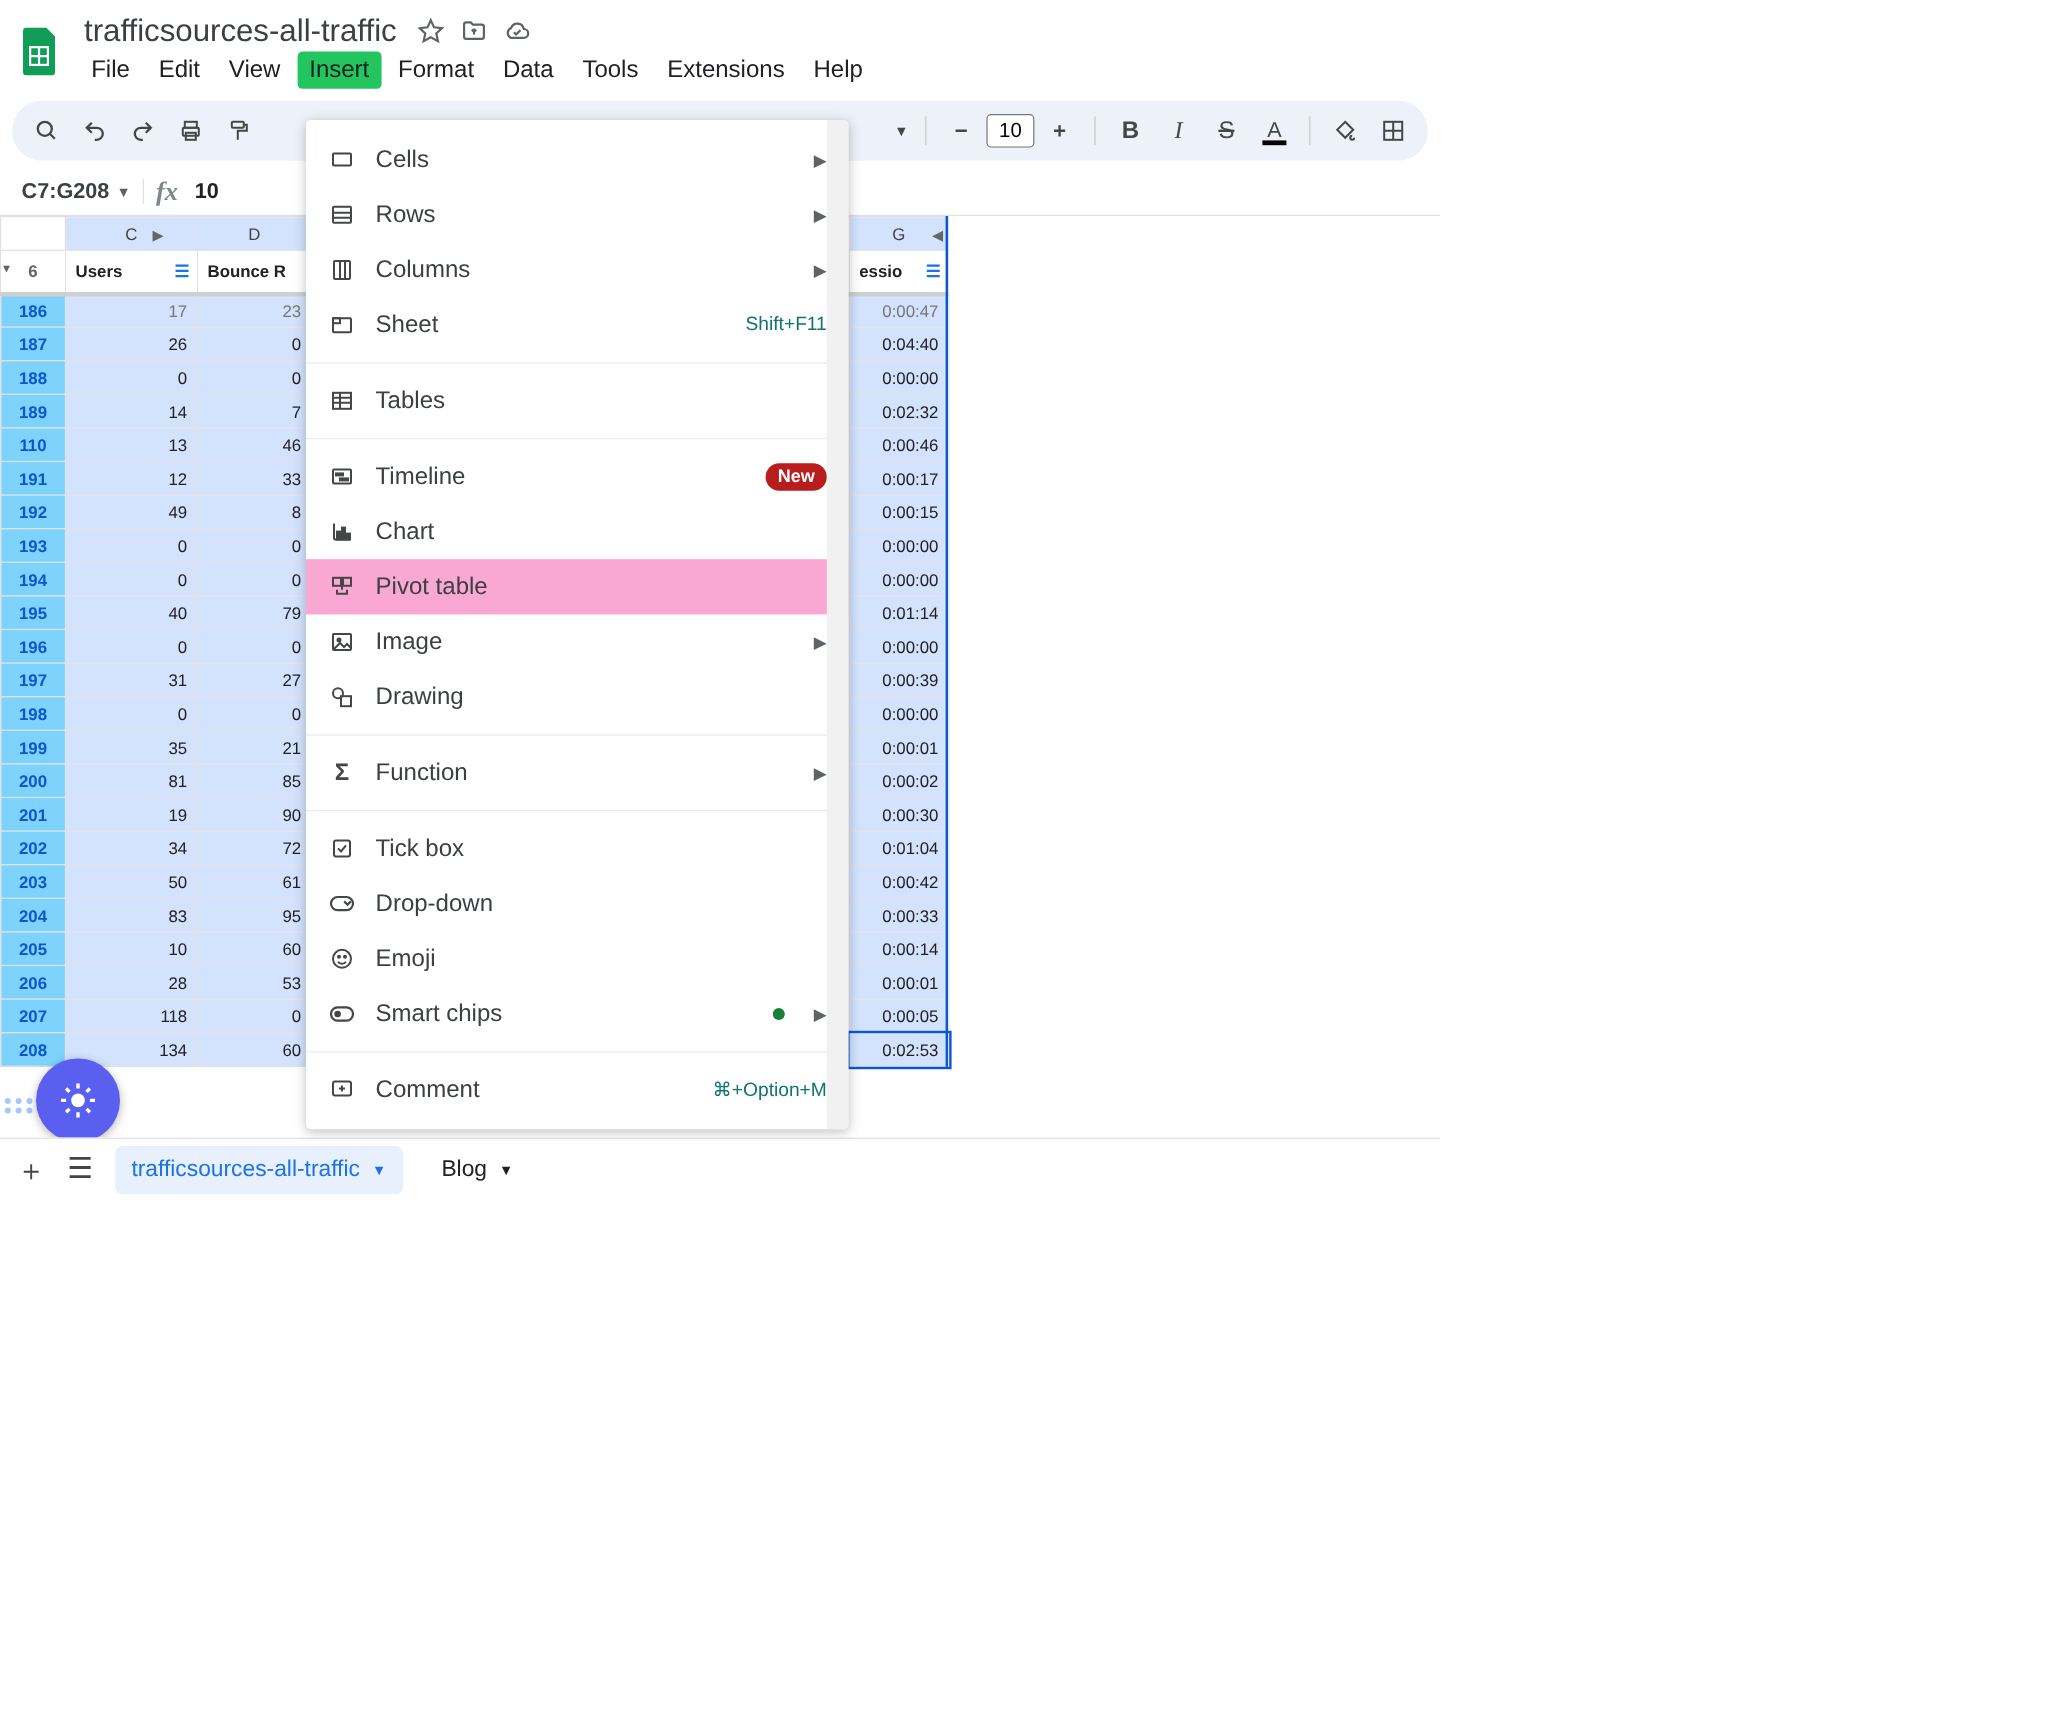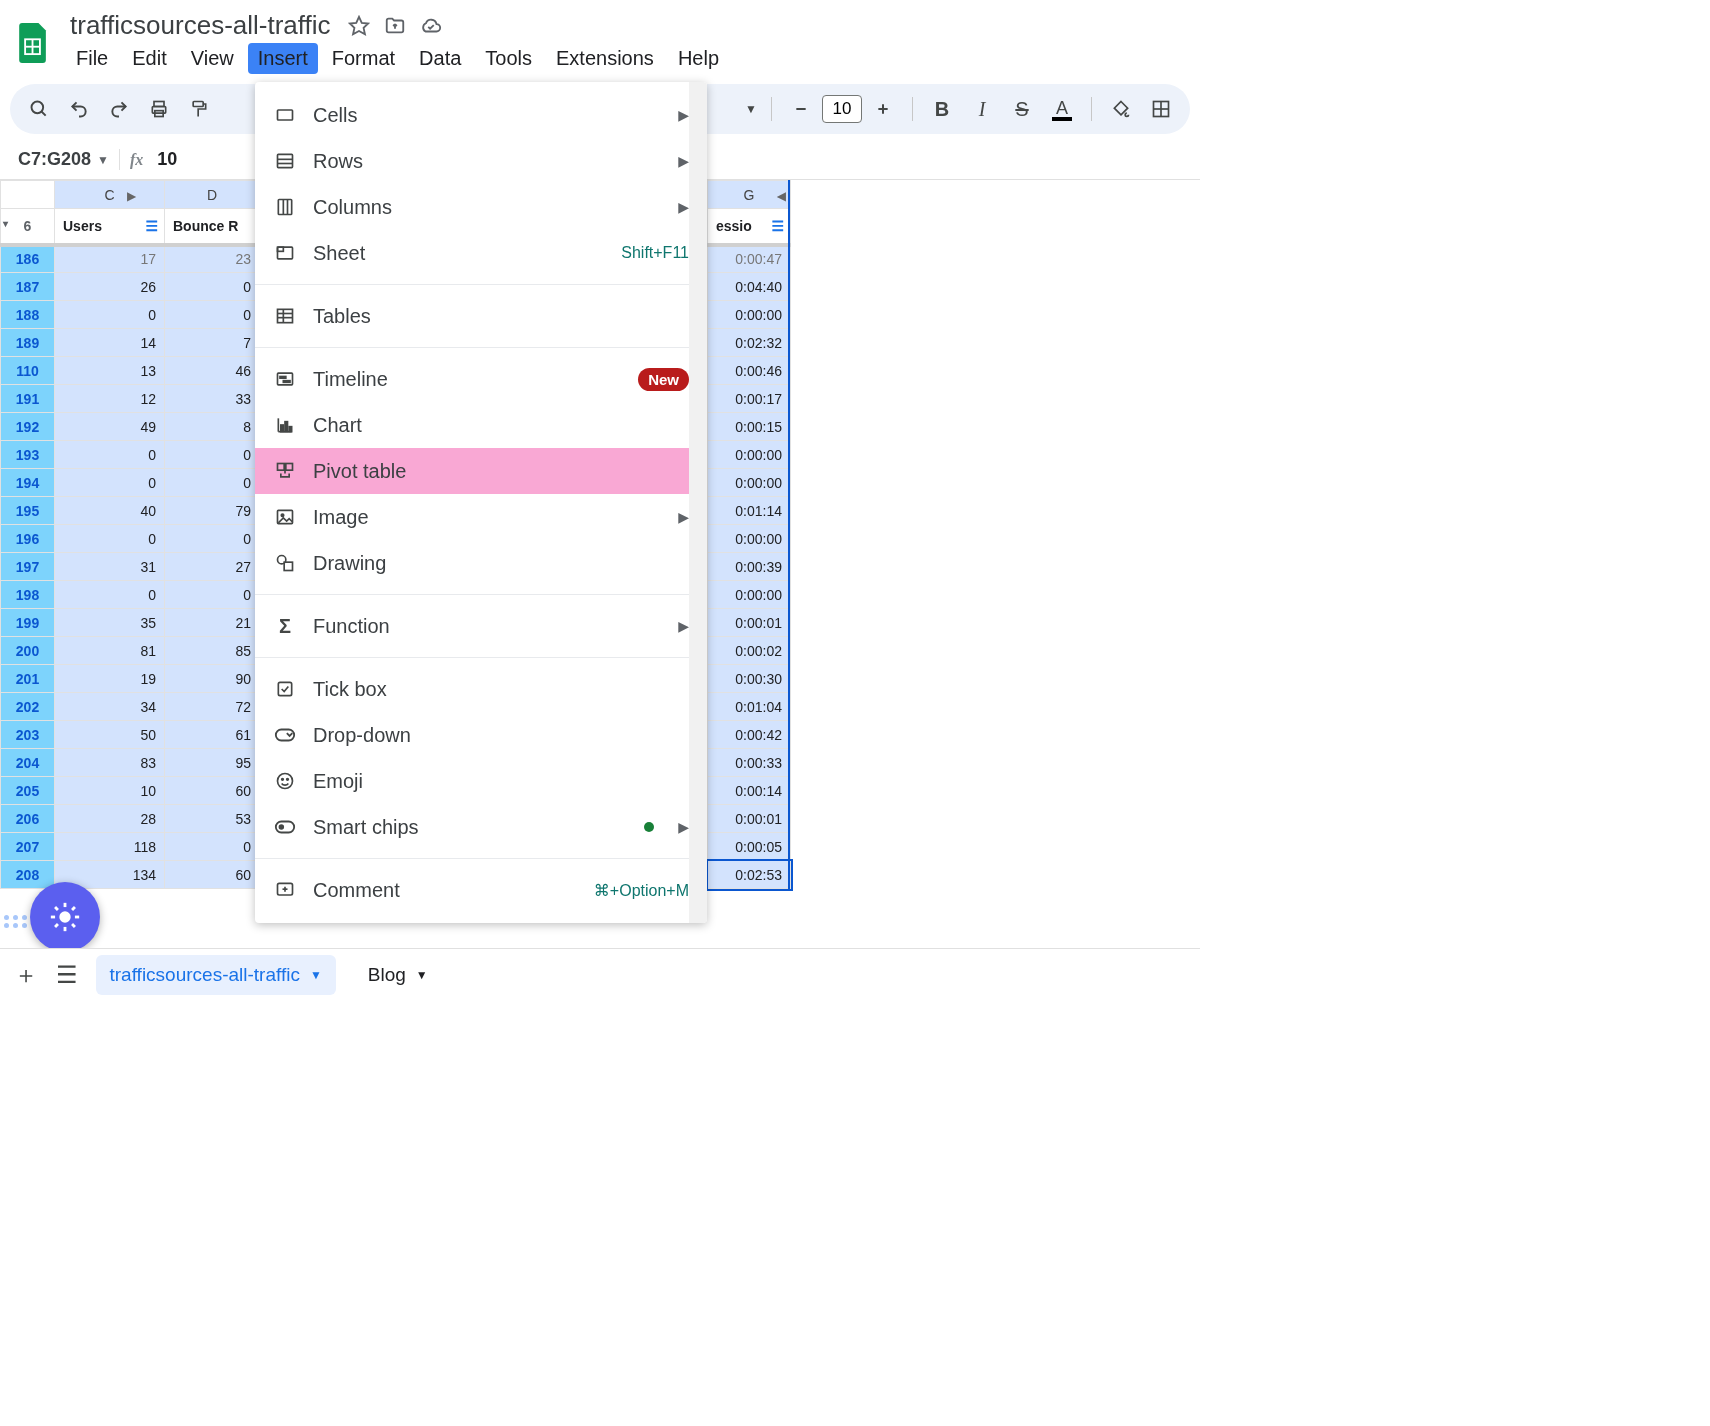--- a/index.html
+++ b/index.html
@@ -11,37 +11,37 @@
   .logo { width: 44px; height: 44px; display: flex; align-items: center; justify-content: center; }
   .logo-svg { width: 40px; height: 40px; }
   .title-area { display: flex; flex-direction: column; flex: 1; }
   .doc-title-row { display: flex; align-items: center; gap: 12px; }
   .doc-title { font-size: 26px; color: #3c4043; padding: 2px 4px; }
   .title-icon { color: #5f6368; cursor: pointer; width: 24px; height: 24px; display: inline-flex; align-items: center; justify-content: center; }
 
   
   .menubar { display: flex; gap: 4px; padding: 0 0 4px 0; }
   .menu-item { font-size: 20px; padding: 4px 10px; border-radius: 4px; cursor: pointer; }
-  .menu-item.open { background: #3b82f6; }
+  .menu-item.open { background: #22c55e; }
 
   
   .toolbar-wrap { padding: 6px 10px; }
   .toolbar { background: #edf2fa; border-radius: 30px; height: 50px; display: flex; align-items: center; padding: 0 14px; gap: 10px; }
   .tbtn { color: #444746; width: 30px; height: 30px; display: flex; align-items: center; justify-content: center; cursor: pointer; border-radius: 4px; }
   .sep { width: 1px; height: 24px; background: #c7c7c7; margin: 0 4px; }
   .font-size-box { display: flex; align-items: center; gap: 6px; }
   .font-size-input { border: 1px solid #747775; border-radius: 4px; width: 40px; height: 28px; text-align: center; font-size: 17px; background: #fff; }
   .caret-down { font-size: 12px; color: #444746; }
   .color-underline { width: 20px; height: 4px; background: #000; display: block; margin-top: -2px; }
 
   
   .formula-row { display: flex; align-items: center; height: 40px; border-bottom: 1px solid #e0e0e0; font-weight: bold; }
   .name-box { width: 120px; padding: 0 10px 0 18px; display: flex; align-items: center; justify-content: space-between; font-size: 18px; color: #3c4043; border-right: 1px solid #e0e0e0; }
   .name-caret { color: #5f6368; font-size: 12px; }
-  .fx-label { font-family: serif; font-style: italic; color: #80868b; font-size: 16px; padding: 0 10px; }
+  .fx-label { font-family: serif; font-style: italic; color: #80868b; font-size: 22px; padding: 0 10px; }
   .formula-content { font-size: 18px; padding-left: 4px; }
 
   
   .grid-wrap { position: relative; }
   table.grid { border-collapse: collapse; table-layout: fixed; width: 790px; }
   .grid th, .grid td { border: 1px solid #e1e1e1; font-size: 14px; }
   .col-head { background: #fff; height: 28px; font-weight: normal; color: #444; position: relative; }
   .col-head.selected-col { background: #d3e3fd; }
   .row-head { width: 54px; text-align: center; color: #5f6368; font-size: 14px; background: #fff; }
   .row-head.selected-row { background: #7dd3fc; color: #0b57d0; }
@@ -53,21 +53,21 @@
   th.header-cell { padding: 0 8px; text-align: left; position: relative; }
   .filter-icon { position: absolute; right: 6px; top: 50%; transform: translateY(-50%); color: #1a73e8; font-size: 14px; }
   .col-drag { position:absolute; left: 158px; top: 0; width: 10px; height: 28px; background: #9aa0a6; border-radius: 1px; }
   .col-arrow-left { position:absolute; left: 72px; top: 8px; color:#666; font-size:12px;}
   .col-arrow-right { position:absolute; right: 4px; top: 8px; color:#666; font-size:12px;}
   .sel-border { outline: 2px solid #0b57d0; }
 
   .grid-right-edge { position:absolute; left: 788px; top:0; bottom:0; width:2px; background:#0b57d0; }
 
   
-  .dropdown { position: absolute; left: 255px; top: 82px; width: 452px; background: #fff; border-radius: 4px; box-shadow: 0 2px 10px rgba(0,0,0,.25); padding: 10px 0; z-index: 100; }
+  .dropdown { position: absolute; left: 255px; top: 100px; width: 452px; background: #fff; border-radius: 4px; box-shadow: 0 2px 10px rgba(0,0,0,.25); padding: 10px 0; z-index: 100; }
   .dropdown-scroll { position:absolute; right:0; top:0; width:18px; height:100%; background: #f1f1f1; border-top-right-radius:4px; border-bottom-right-radius:4px;}
   .dd-item { height: 46px; display: flex; align-items: center; padding: 0 18px; gap: 16px; font-size: 20px; color: #3c4043; cursor: pointer; }
   .dd-item:hover, .dd-item.hovered { background: #f9a8d4; }
   .dd-icon { width: 24px; height: 24px; color: #444746; display:flex; align-items:center; justify-content:center; flex-shrink: 0;}
   .dd-label { flex: 1; }
   .dd-right { color: #0f766e; font-size: 16px; }
   .dd-arrow { color: #5f6368; font-size: 14px; }
   .dd-divider { height: 1px; background: #e8eaed; margin: 8px 0; }
   .badge-new { background: #b91c1c; color: #fff; font-size: 15px; font-weight: bold; padding: 3px 10px; border-radius: 12px; }
   .dot-green { width: 10px; height: 10px; background: #188038; border-radius: 50%; margin-right: 8px; }

